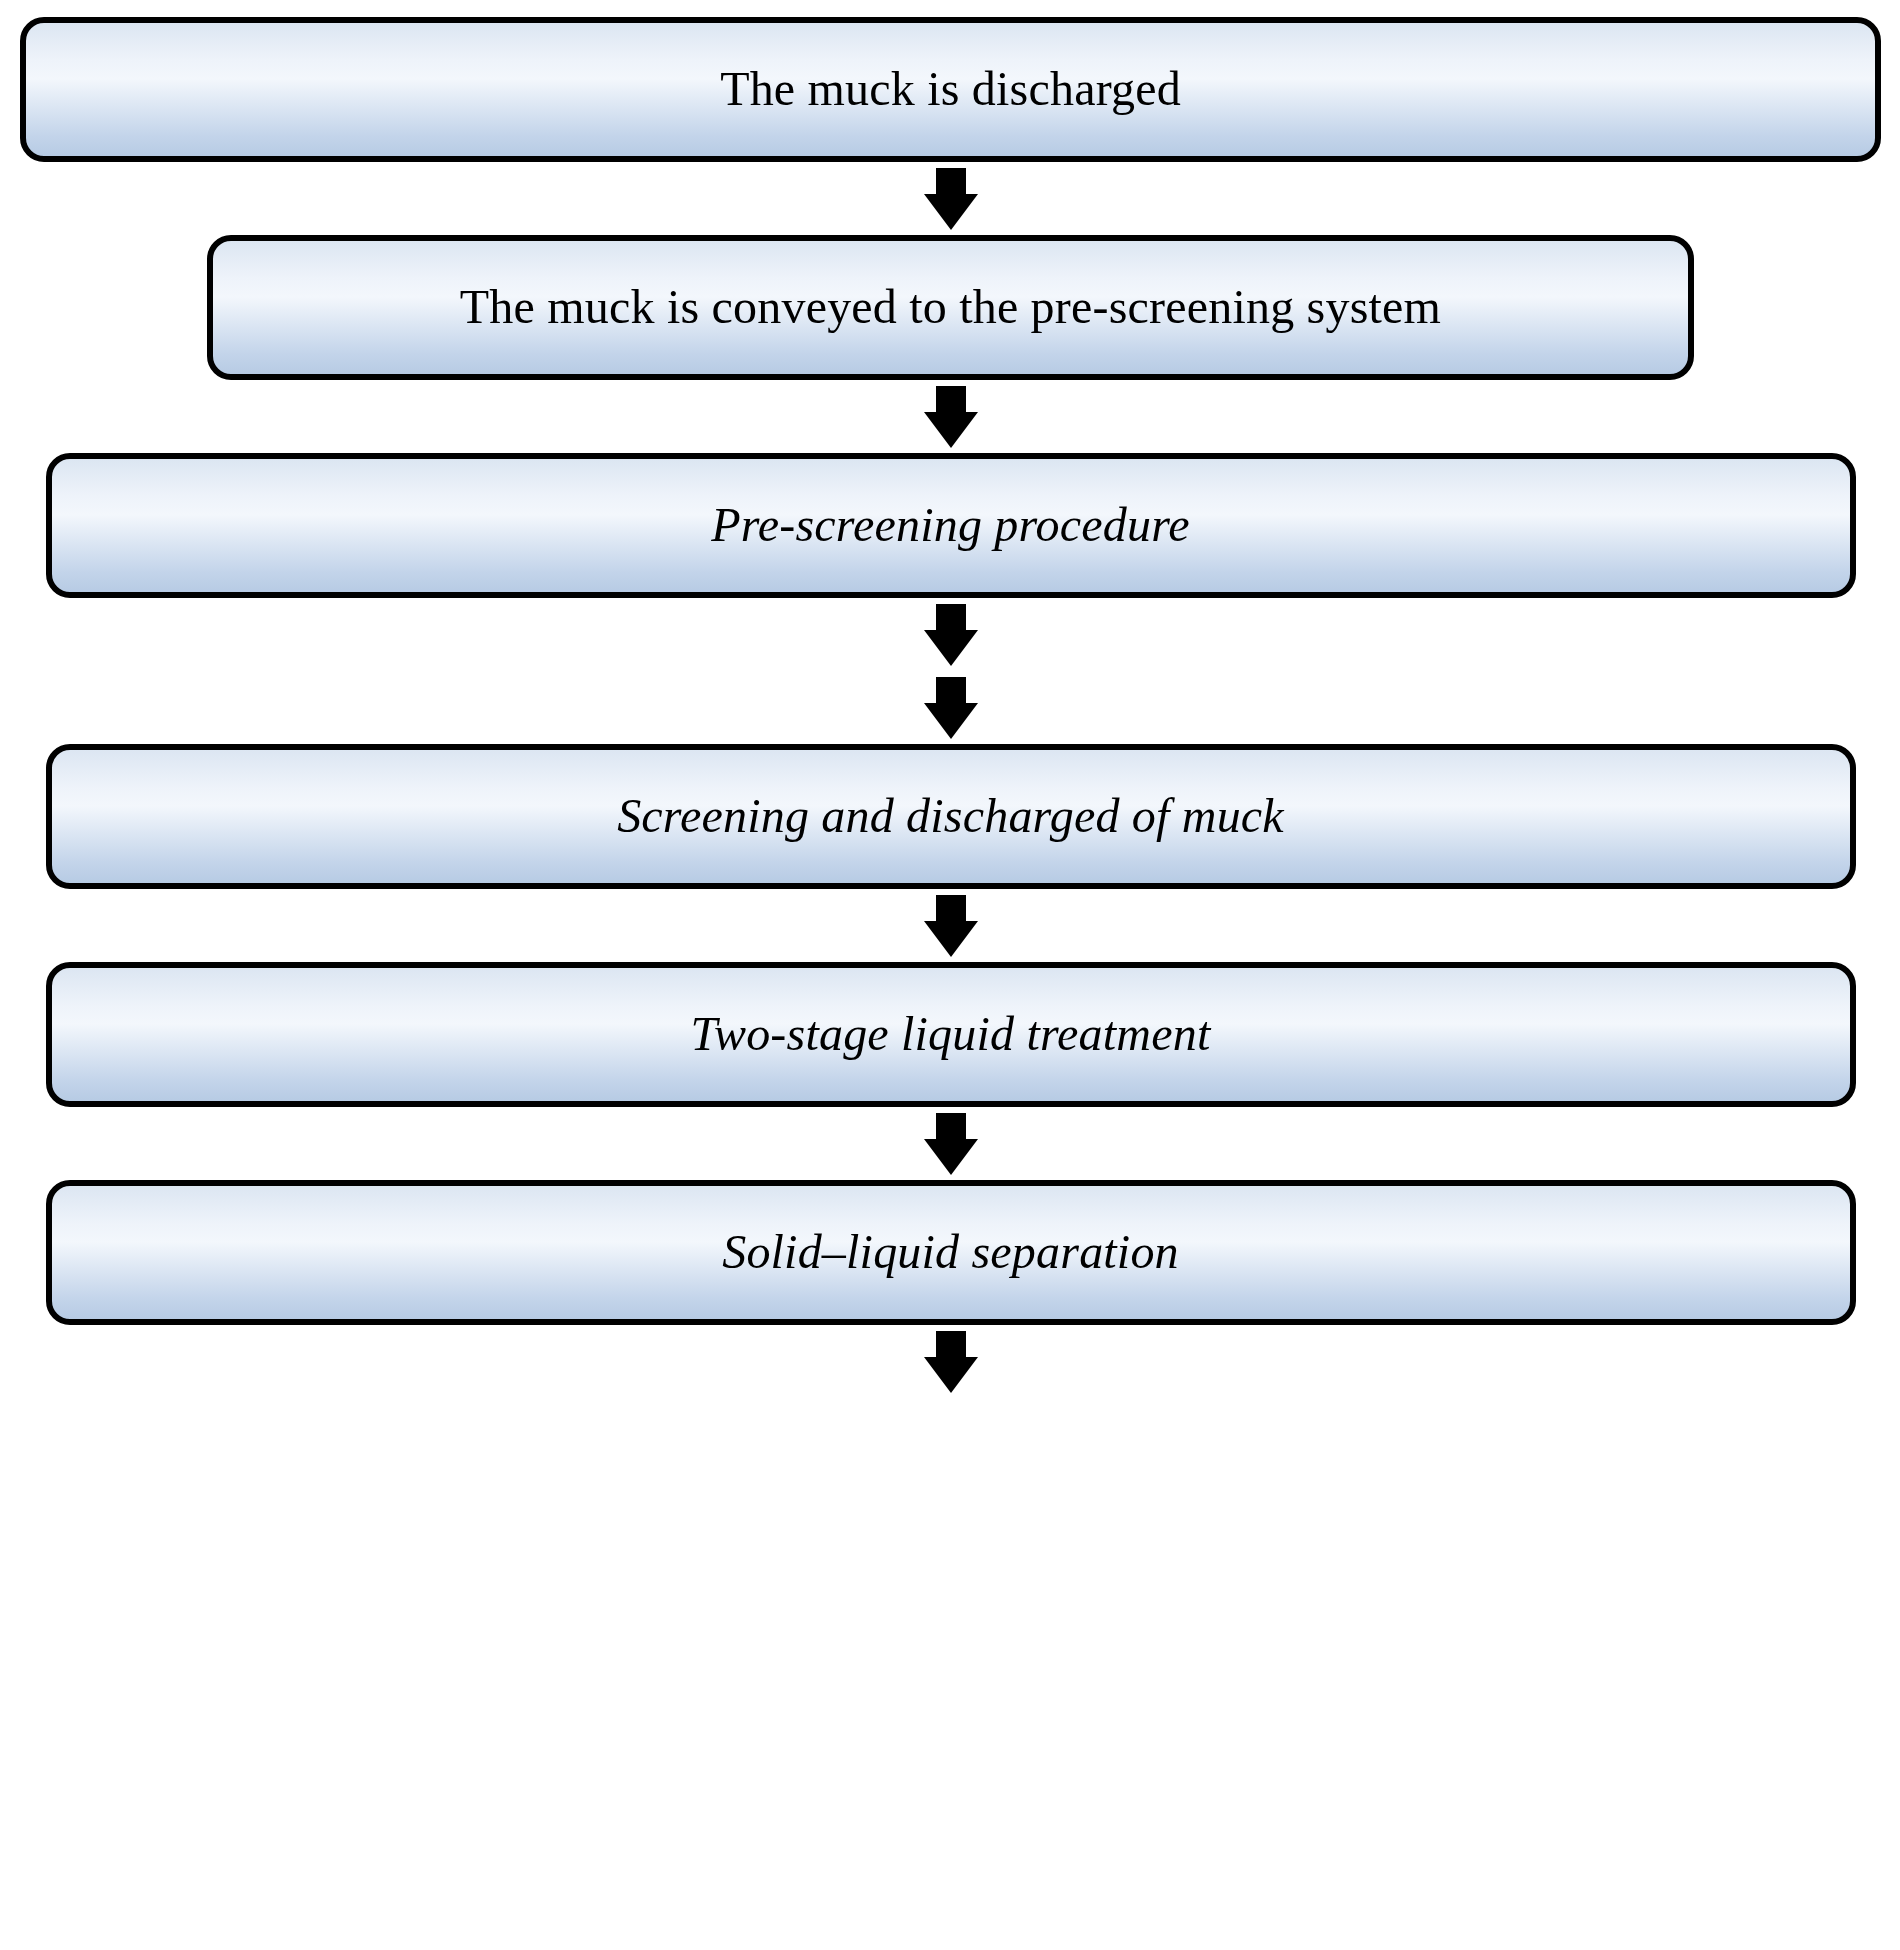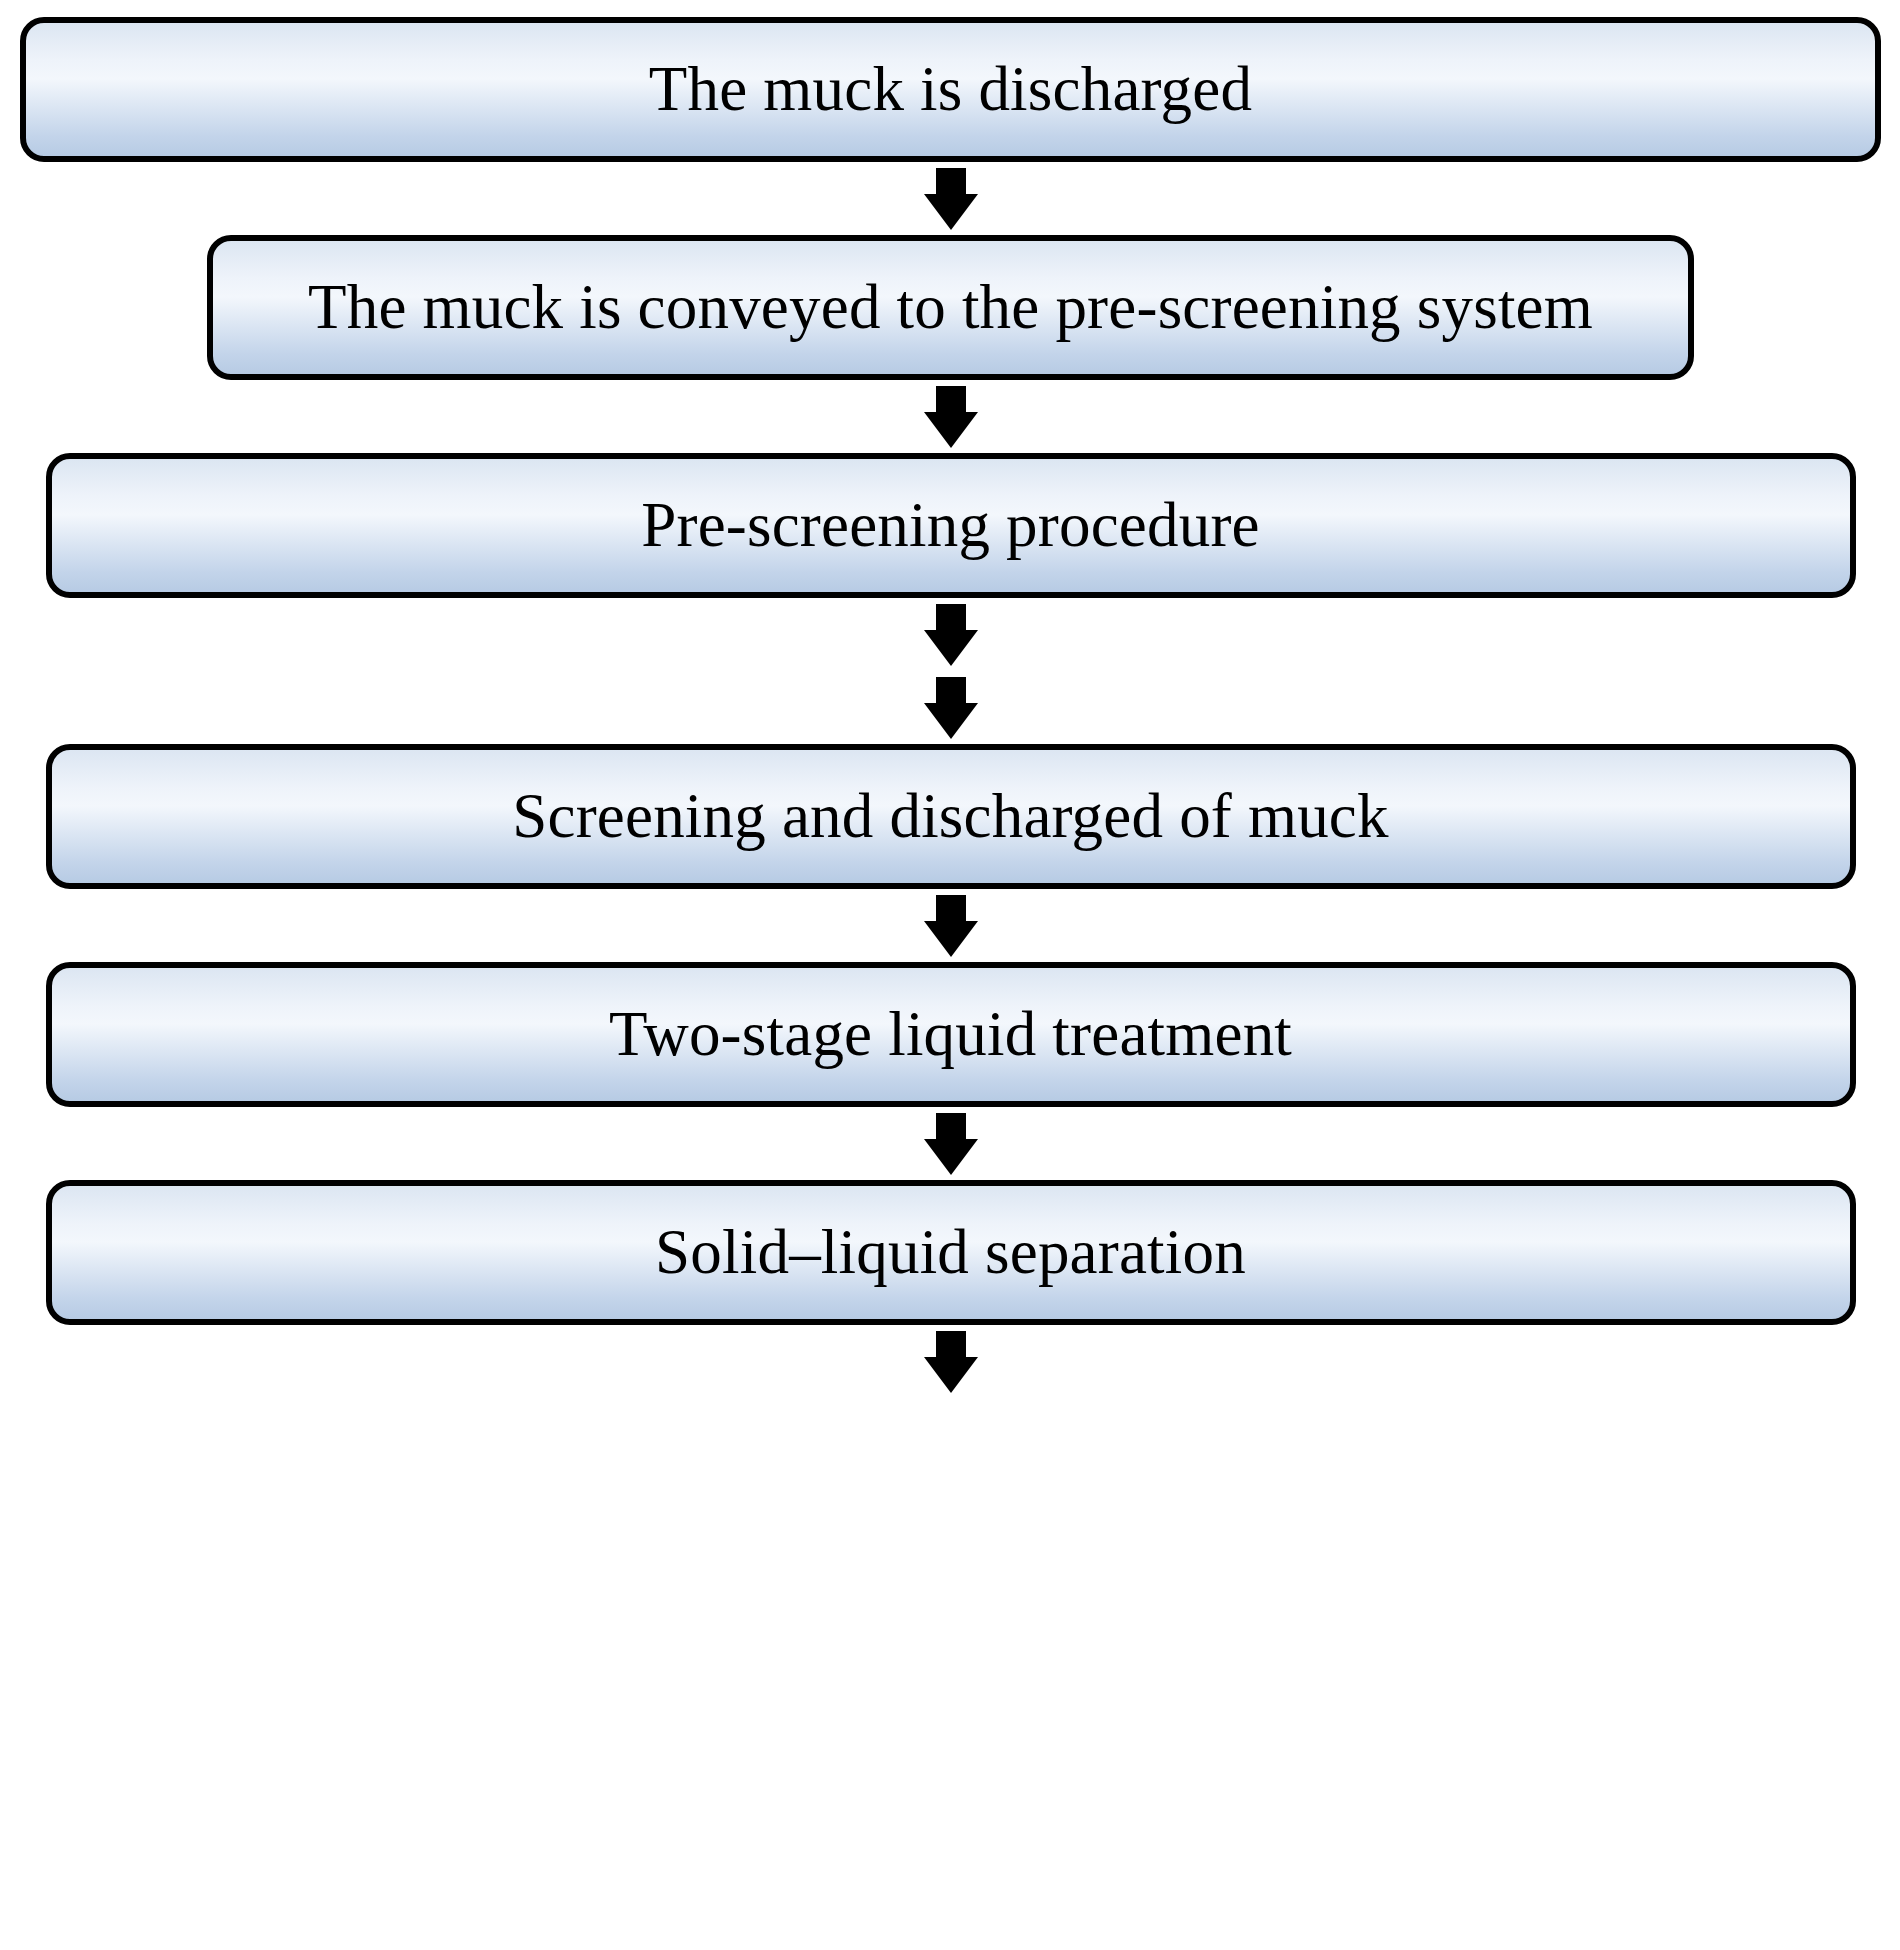--- a/index.html
+++ b/index.html
@@ -32,27 +32,28 @@
                 #dce6f2 0%,
                 #eef3fa 28%,
                 #f3f7fc 42%,
                 #c3d4ea 85%,
                 #b7cbe4 100%);
     display: flex;
     align-items: center;
     justify-content: center;
     text-align: center;
     color: #000000;
-    font-size: 63px;
+    font-size: 48px;
     line-height: 1.05;
     letter-spacing: 0.2px;
     padding: 0 26px;
   }
   .node.narrow {
     width: 1810px;
+    font-style: italic;
   }
   .node.narrow2 {
     width: 1487px;
   }
   .arrow-wrap {
     height: 73px;
     display: flex;
     align-items: center;
     justify-content: center;
     width: 100%;

